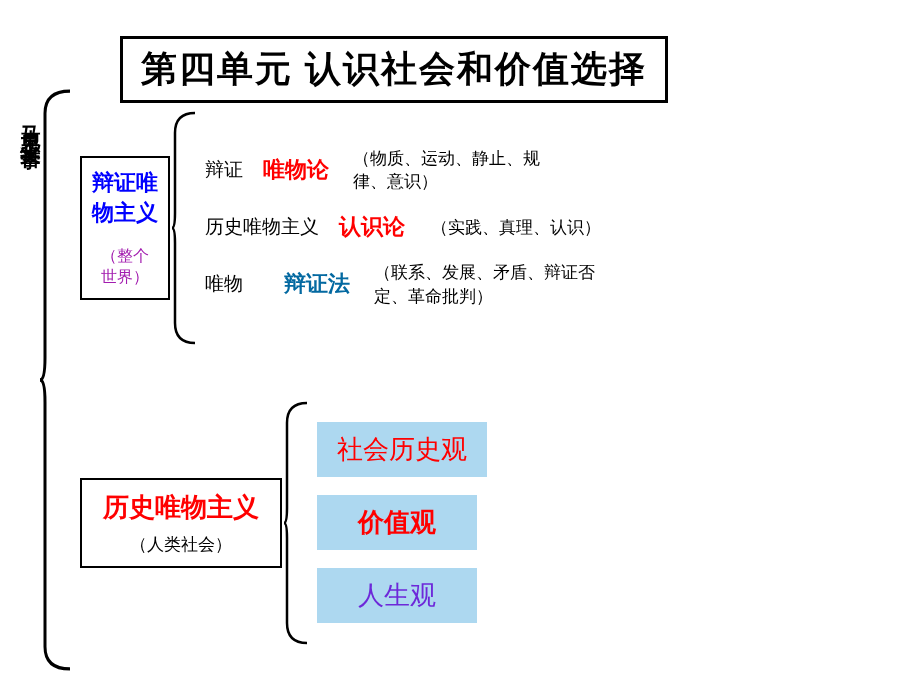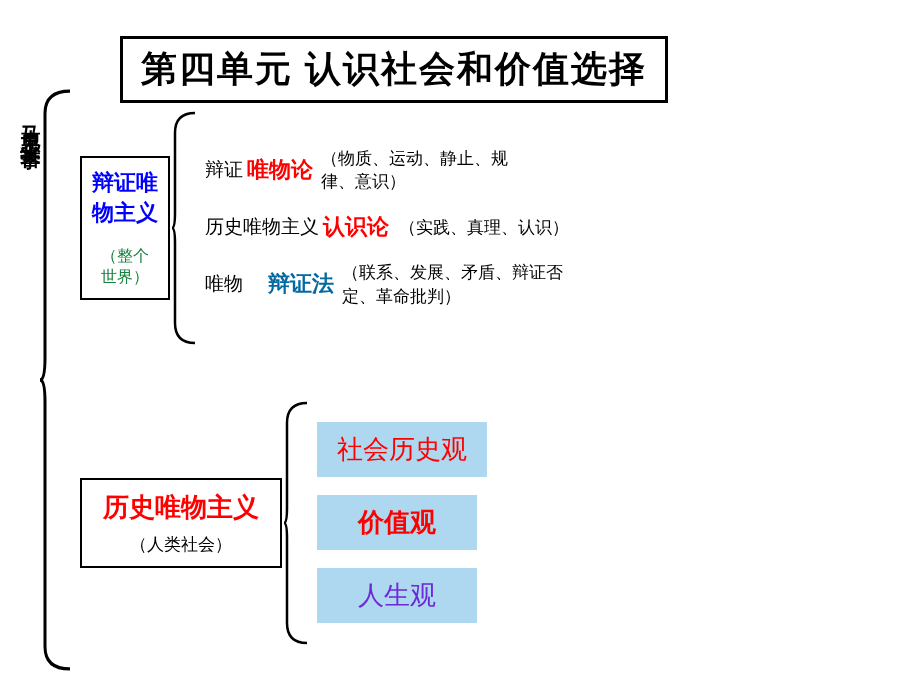--- a/index.html
+++ b/index.html
@@ -54,21 +54,21 @@
     .branch-items {
       display: flex;
       flex-direction: column;
       gap: 18px;
       margin-left: 5px;
     }
 
     .branch-row {
       display: flex;
       align-items: flex-start;
-      gap: 4px;
+      gap: 20px;
       font-size: 18px;
       line-height: 1.4;
     }
 
     .branch-row-center {
       align-items: center;
     }
 
     
     .right-branch-items {
@@ -139,21 +139,21 @@
   </svg>
 
   <div class="upper-half" style="padding-left:35px; padding-top: 0px;">
 
     <div style="display:flex; align-items:center; gap:0;">
       <div class="box-dialectical-materialist">
         <div style="color:#0000ff; font-weight:bold; font-size:22px;">
           <span>辩证唯</span><br>
           <span>物主义</span>
         </div>
-        <div style="font-size:16px; color:#15803d; margin-top:18px;">
+        <div style="font-size:16px; color:#a21caf; margin-top:18px;">
           <span>（整个</span><br>
           <span>世界）</span>
         </div>
       </div>
 
       <svg width="30" height="240" viewBox="0 0 30 240" style="flex-shrink:0;">
         <path d="M25,5 Q5,5 5,25 L5,105 Q5,120 2,120 Q5,120 5,135 L5,215 Q5,235 25,235" fill="none" stroke="#000" stroke-width="2.5"></path>
       </svg>
 
       <div class="branch-items">

